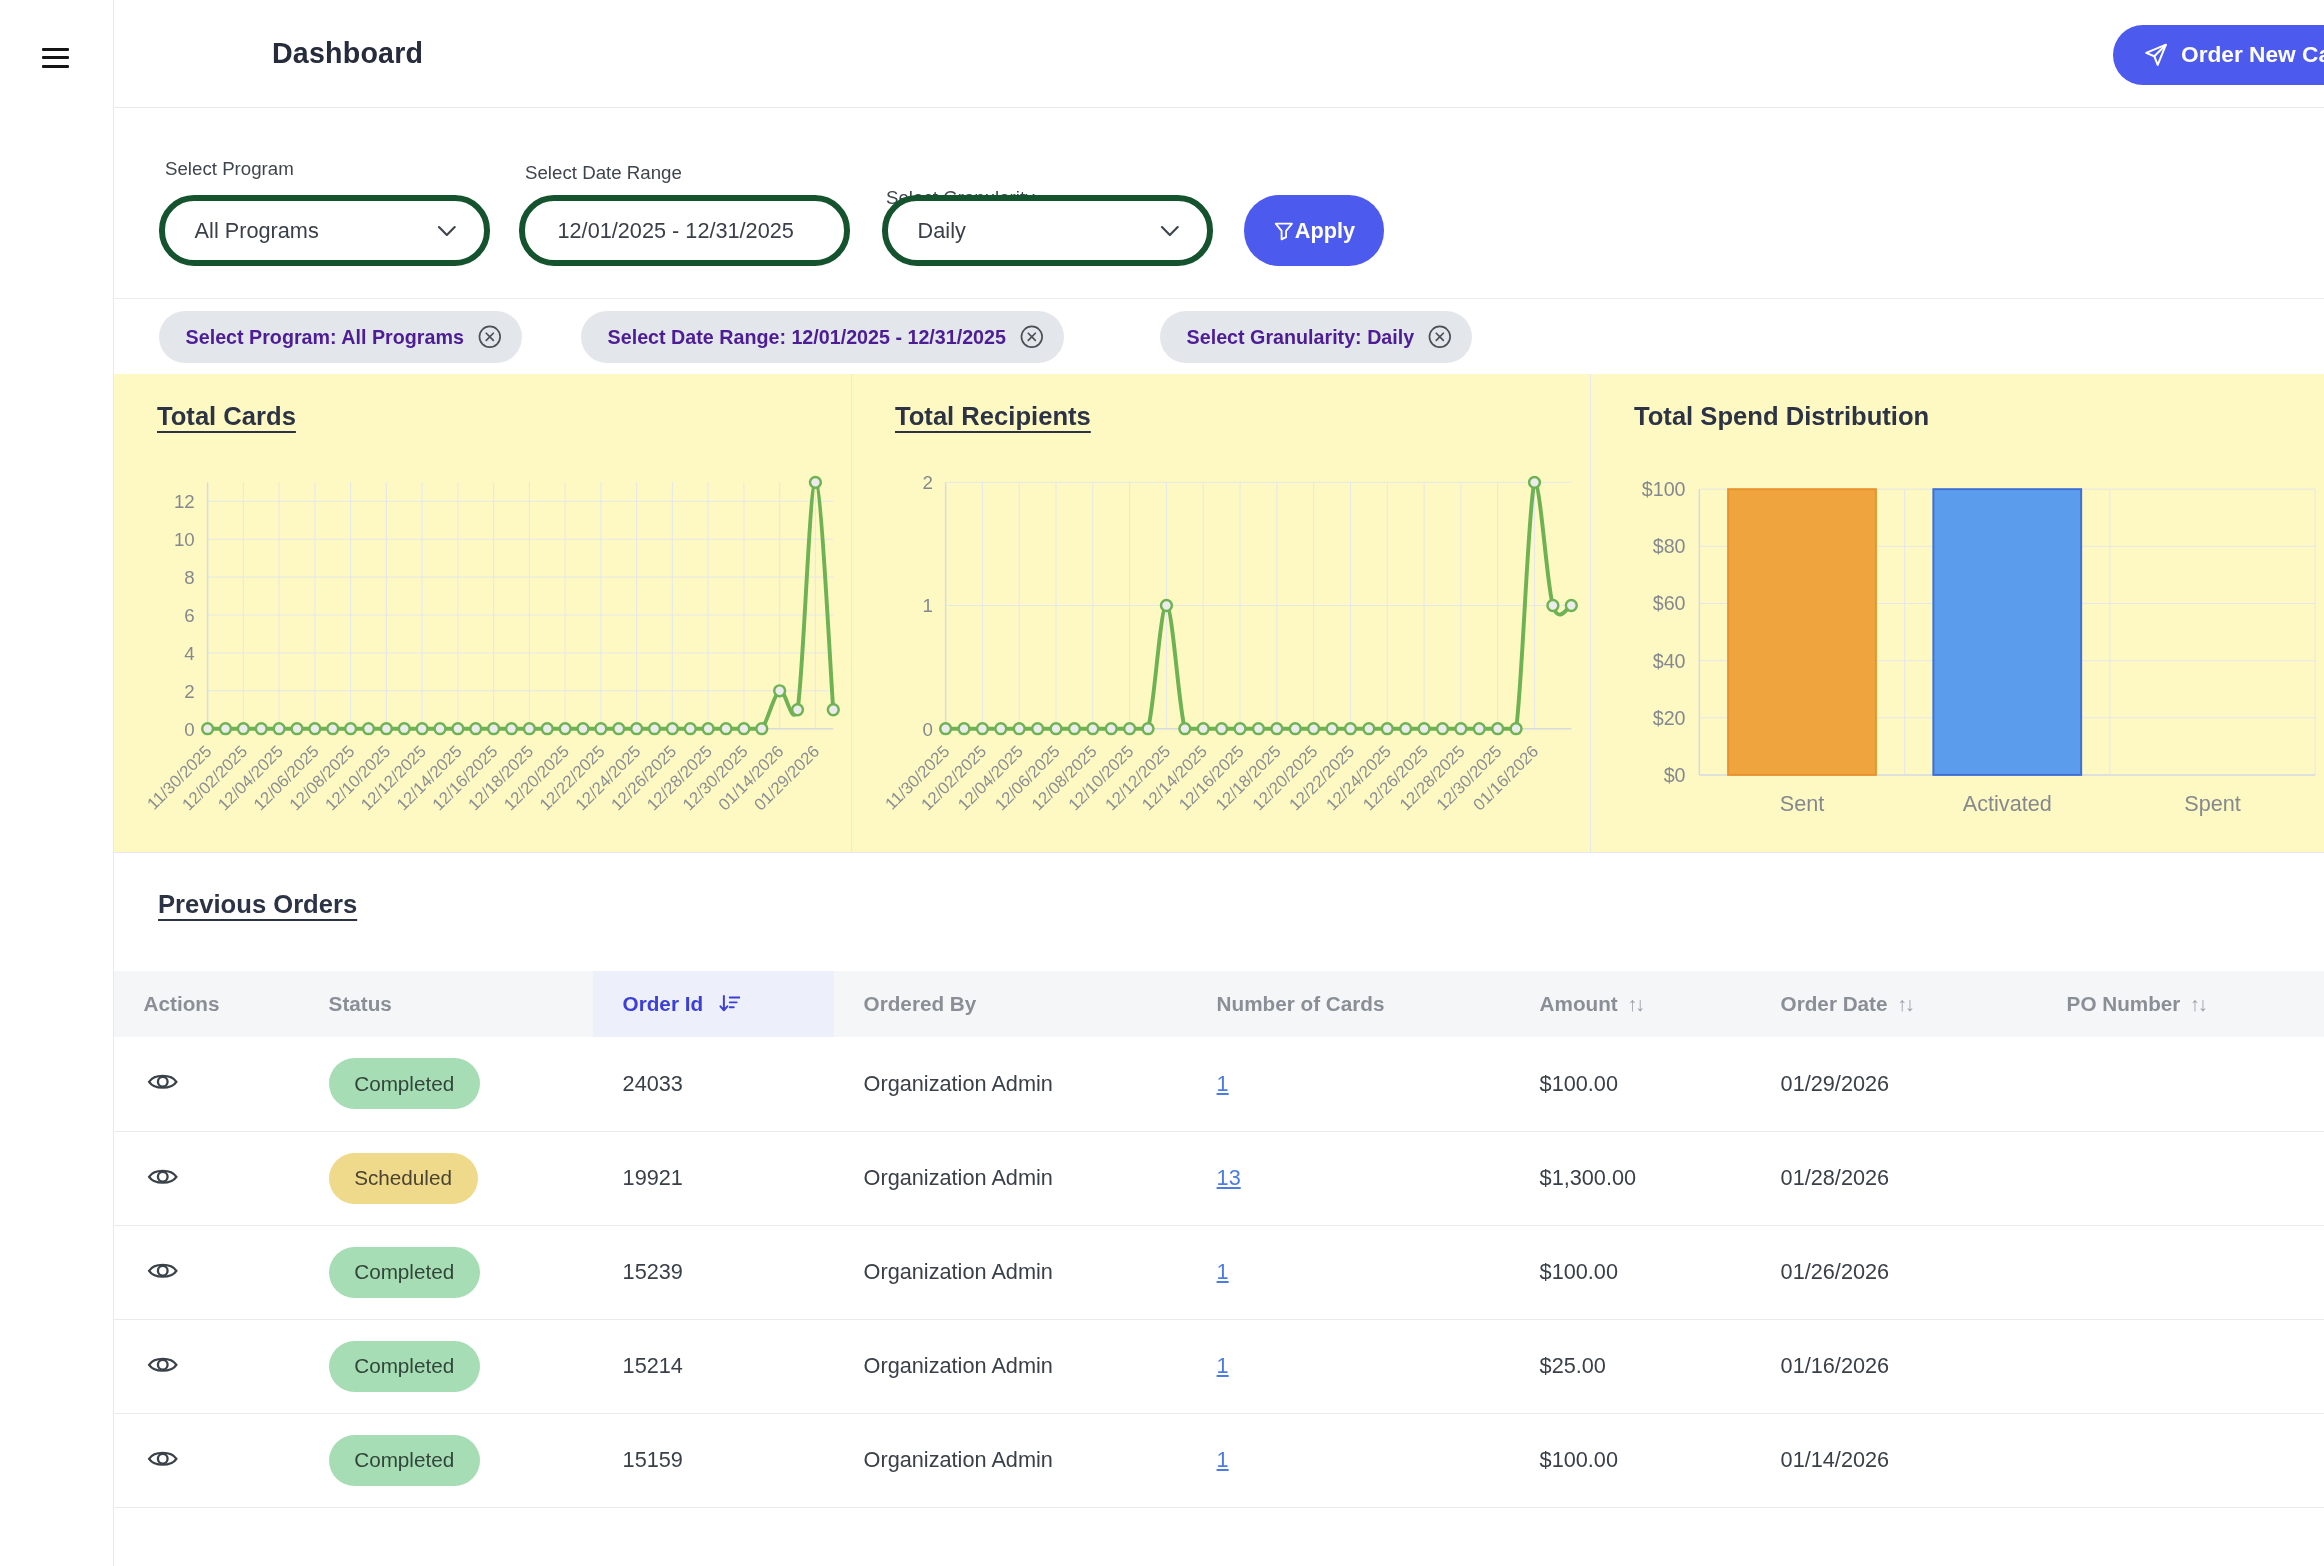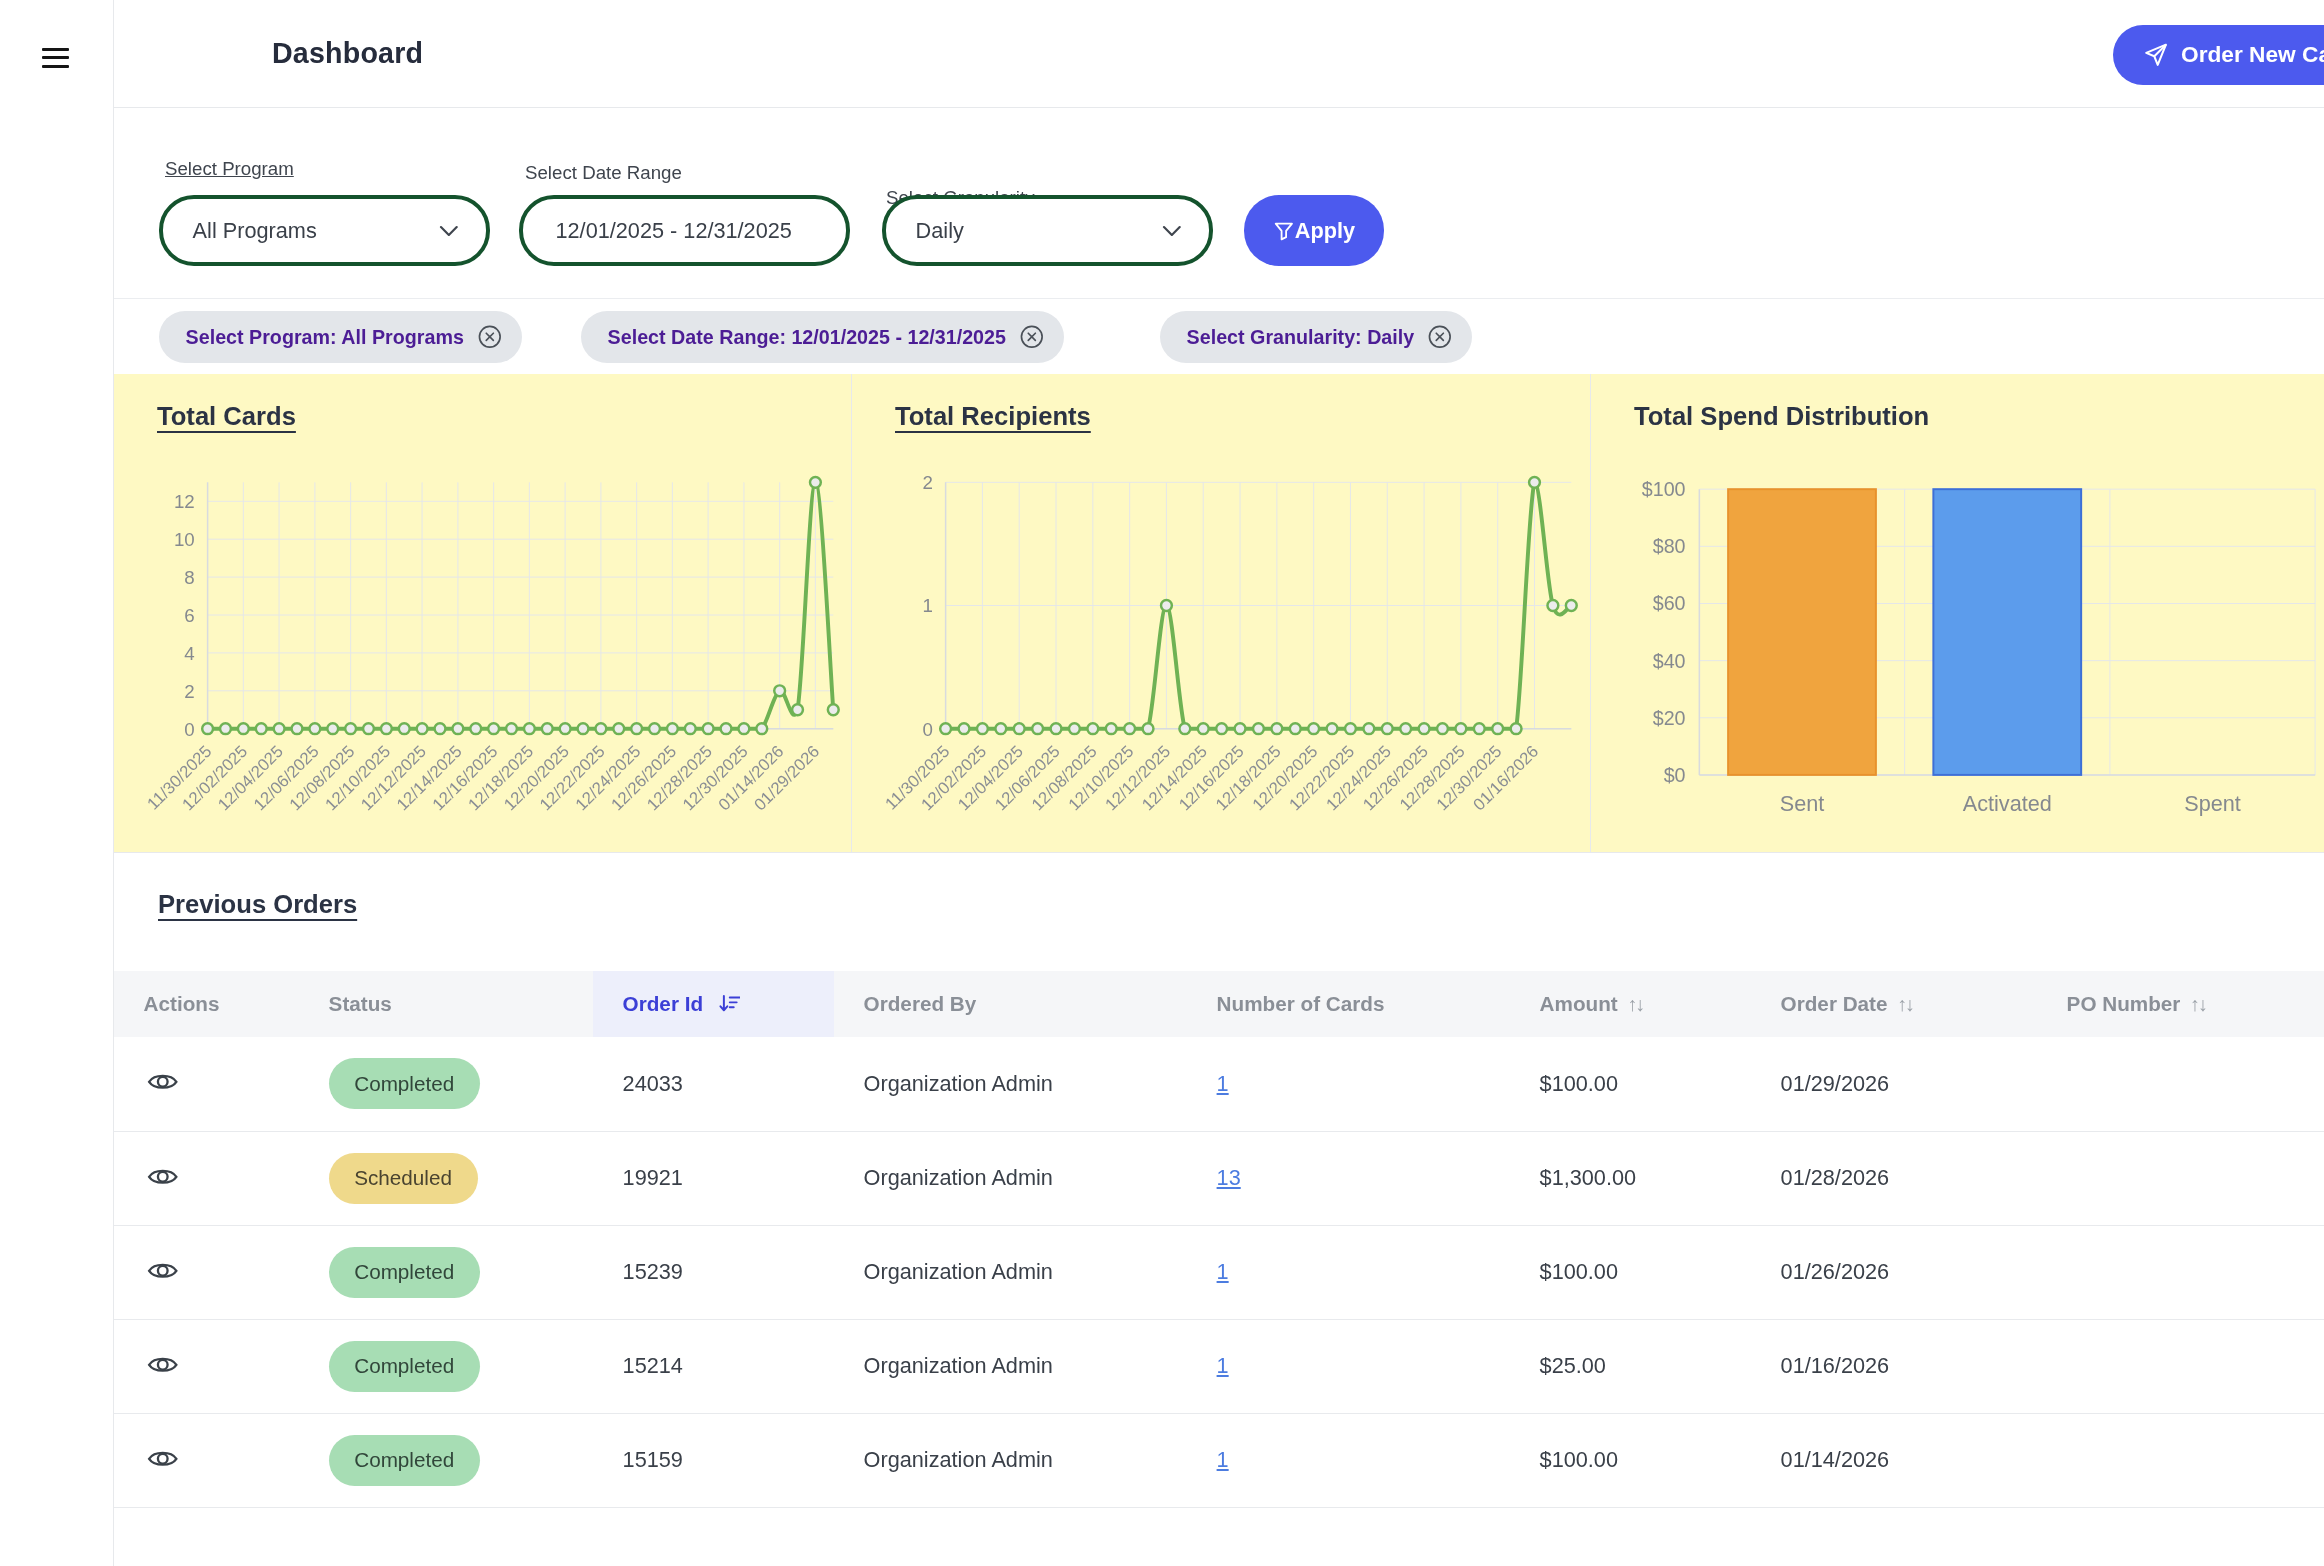--- a/index.html
+++ b/index.html
@@ -14,21 +14,21 @@
 
   
   #header { left:114px; top:0; width:2211px; height:108px; background:#fff; border-bottom:1px solid #E7E9EC; }
   #page-title { left:158px; top:37px; font-size:28.6px; font-weight:bold; color:#262C3C; letter-spacing:0.2px; }
   #order-btn { left:1999px; top:24.6px; width:283px; height:60px; background:#4C5AEE; border:none; border-radius:30.5px;
                color:#fff; font-size:22.7px; font-weight:bold; display:flex; align-items:center; justify-content:center; gap:12.8px; cursor:pointer;
                font-family:"Liberation Sans", sans-serif; }
 
   
   .filter-label { font-size:18.7px; color:#3F454E; }
-  .pill { position:absolute; top:195px; height:71px; background:#fff; border:4px solid #14532d; border-radius:35px;
+  .pill { position:absolute; top:195px; height:71px; background:#fff; border:6px solid #14532d; border-radius:35px;
           display:flex; align-items:center; font-size:21.7px; color:#3A4049; cursor:pointer; }
   .pill .val { padding-left:29.6px; }
   .pill .chev { position:absolute; right:27.6px; top:50%; transform:translateY(-50%); }
   #apply-btn { position:absolute; left:1244px; top:195px; width:140px; height:71px; border:none; border-radius:35px;
                background:#4C5AEE; color:#fff; font-size:21.7px; font-weight:bold; display:flex; align-items:center; justify-content:center; gap:0;
                cursor:pointer; font-family:"Liberation Sans", sans-serif; }
   #filter-divider { left:114px; top:298px; width:2211px; height:0; border-top:1px solid #EBEDF0; }
 
   
   .chip { position:absolute; top:311px; height:52px; background:#E3E6EA; border-radius:26.6px;
@@ -81,21 +81,21 @@
   <div class="abs" id="page-title">Dashboard</div>
   <button class="abs" id="order-btn">
     <svg width="25.6" height="25.6" viewBox="0 0 24 24">
       <path d="M21.5 2.5 L3 10.2 L10.6 13.4 L13.8 21.5 Z" fill="none" stroke="#fff" stroke-width="1.9" stroke-linejoin="round"></path>
       <path d="M10.6 13.4 L21.5 2.5" fill="none" stroke="#fff" stroke-width="1.9"></path>
     </svg>
     <span>Order New Cards</span>
   </button>
 </div>
 
-<div class="abs filter-label" style="left:165px;top:158px;text-decoration:underline;">Select Program</div>
+<div class="abs filter-label" style="left:165px;top:158px;">Select Program</div>
 <div class="abs filter-label" style="left:525px;top:162px;">Select Date Range</div>
 <div class="abs filter-label" style="left:886px;top:158px;margin-top:29px;">Select Granularity</div>
 
 <div class="pill" style="left:159px;width:331px;">
   <span class="val">All Programs</span>
   <svg class="chev" width="19.7" height="11.8" viewBox="0 0 20 12">
     <path d="M2 2 L10 10 L18 2" fill="none" stroke="#3F454E" stroke-width="2.2" stroke-linecap="round" stroke-linejoin="round"></path>
   </svg>
 </div>
 <div class="pill" style="left:519px;width:331px;">

